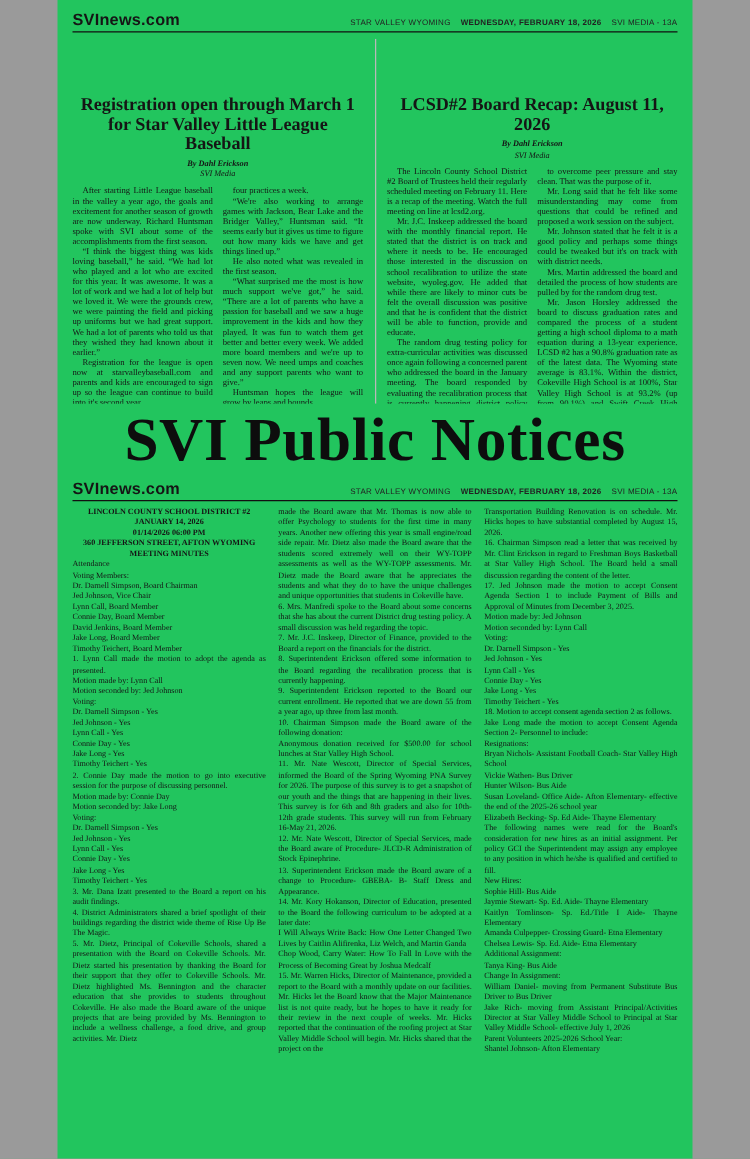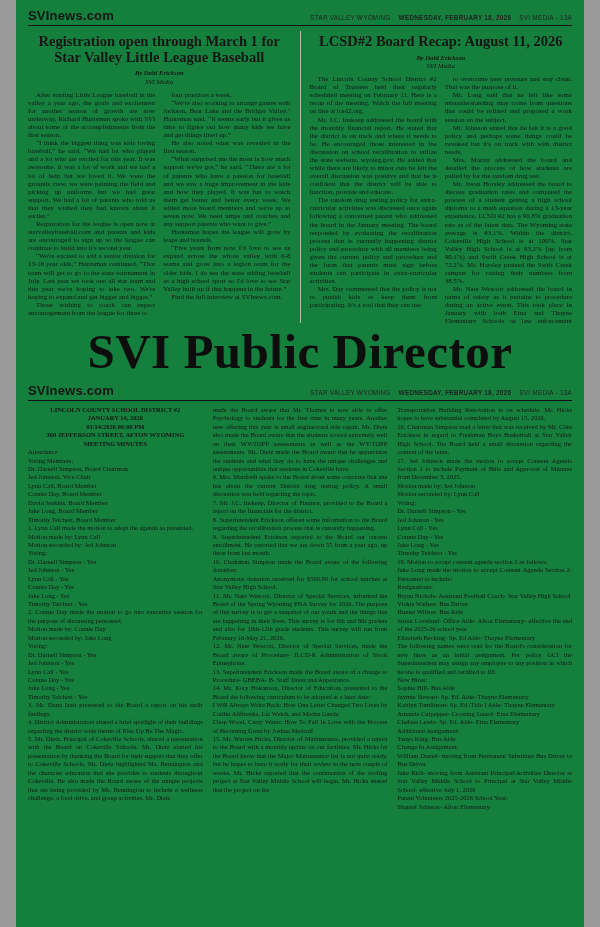--- a/index.html
+++ b/index.html
@@ -1,29 +1,29 @@
 <!DOCTYPE html>
 <html><head>
 <meta charset="utf-8">
 <style>
   * { margin:0; padding:0; box-sizing:border-box; }
   html,body { background:#9a9a9a; }
   .page {
-    position:relative; width:568px; height:927px; margin:0 auto;
-    background:#15803d; color:#151515; padding:8px 12px 8px;
+    position:relative; width:508px; height:927px; margin:0 auto;
+    background:#22c55e; color:#151515; padding:8px 12px 8px;
     font-family:"Liberation Serif", serif; overflow:hidden;
   }
   .masthead { display:flex; justify-content:space-between; align-items:baseline; }
   .masthead .site { font-family:"Liberation Sans", sans-serif; font-weight:bold; font-size:13px; letter-spacing:.2px; }
   .masthead .info { font-family:"Liberation Sans", sans-serif; font-size:6.4px; color:#222; letter-spacing:.25px; }
   .masthead .info .seg { margin-left:6px; }
   .masthead .info .date { font-weight:bold; }
   .rule { border-top:1.4px solid #111; margin:2px 0 5px; }
   .top-articles { display:flex; gap:9px; height:292px; overflow:hidden; }
-  .top-articles article { flex:1; min-width:0; }
+  .top-articles article { flex:1; min-width:0;margin-top:43px; }
   .vdivider { width:1px; background:#b9b9b9; }
   .article-title { font-size:14.5px; line-height:1.08; text-align:center; font-weight:bold; margin:3px 6px 4px; }
   .byline { text-align:center; font-size:6.6px; font-style:italic; line-height:1.25; margin-bottom:5px; }
   .byline .by { font-weight:bold; }
   .cols { display:flex; gap:8px; }
   .cols .col { flex:1; min-width:0; font-size:6.9px; line-height:1.17; text-align:justify; }
   .cols .col p { text-indent:8px; margin:0; }
   .continued { text-align:right; font-weight:bold; font-size:6.9px; margin-top:1px; padding-right:2px; }
   .banner {
     font-family:"Liberation Serif", serif; font-weight:bold; font-size:49px;
@@ -102,21 +102,21 @@
               <p>Mr. Jason Horsley addressed the board to discuss graduation rates and compared the process of a student getting a high school diploma to a math equation during a 13-year experience. LCSD #2 has a 90.8% graduation rate as of the latest data. The Wyoming state average is 83.1%. Within the district, Cokeville High School is at 100%, Star Valley High School is at 93.2% (up from 90.1%) and Swift Creek High School is at 72.2%. Mr. Horsley praised the Swift Creek campus for raising their numbers from 38.5%.</p>
               <p>Mr. Nate Wescott addressed the board in terms of safety as it pertains to procedure during an active event. This took place in January with both Etna and Thayne Elementary Schools as law enforcement responded to the scene of a shooting in the Freedom area.</p>
             </div>
           <div class="continued">See LCSD#2 on 19A</div>
         </div>
       </div>
     </article>
 
   </section>
 
-  <h2 class="banner">SVI Public Director</h2>
+  <h2 class="banner">SVI Public Notices</h2>
 
   <header class="masthead">
     <span class="site">SVInews.com</span>
     <span class="info">
       <span class="seg">STAR VALLEY WYOMING</span>
       <span class="seg date">WEDNESDAY, FEBRUARY 18, 2026</span>
       <span class="seg">SVI MEDIA - 13A</span>
     </span>
   </header>
   <div class="rule"></div>

